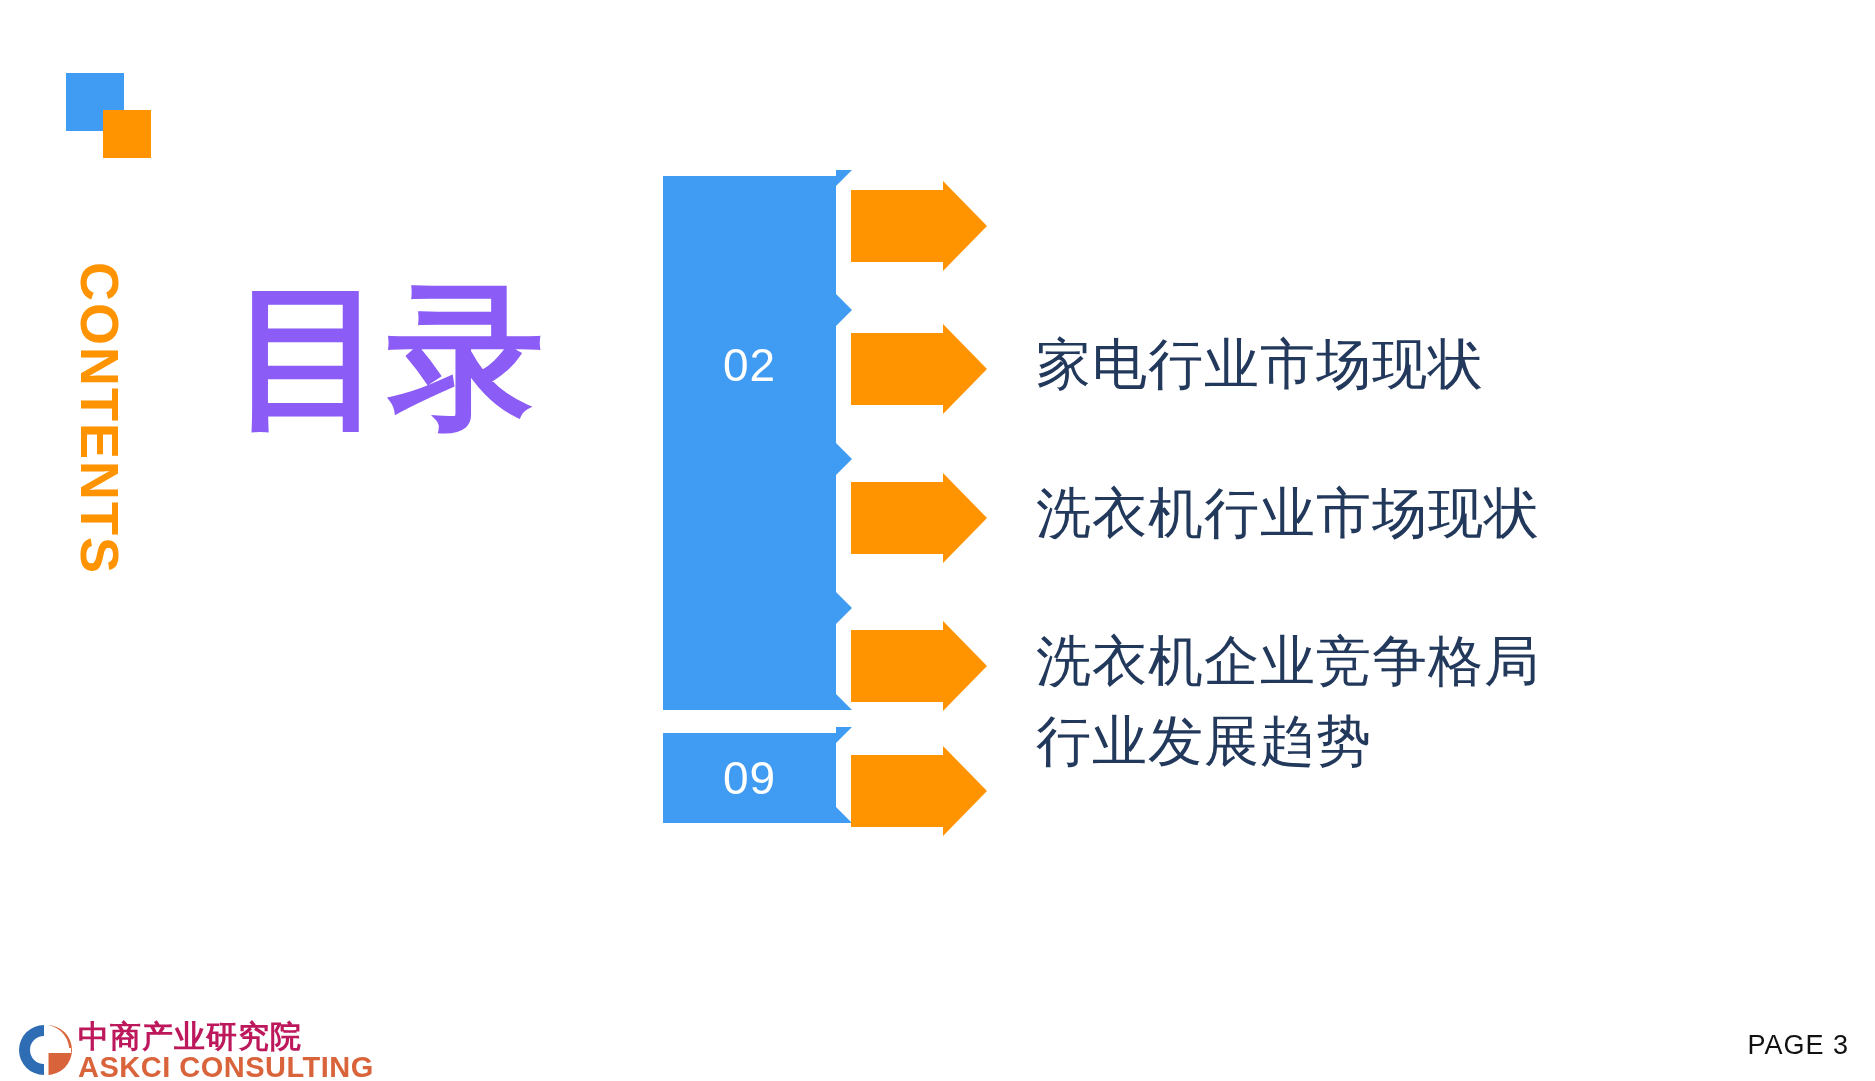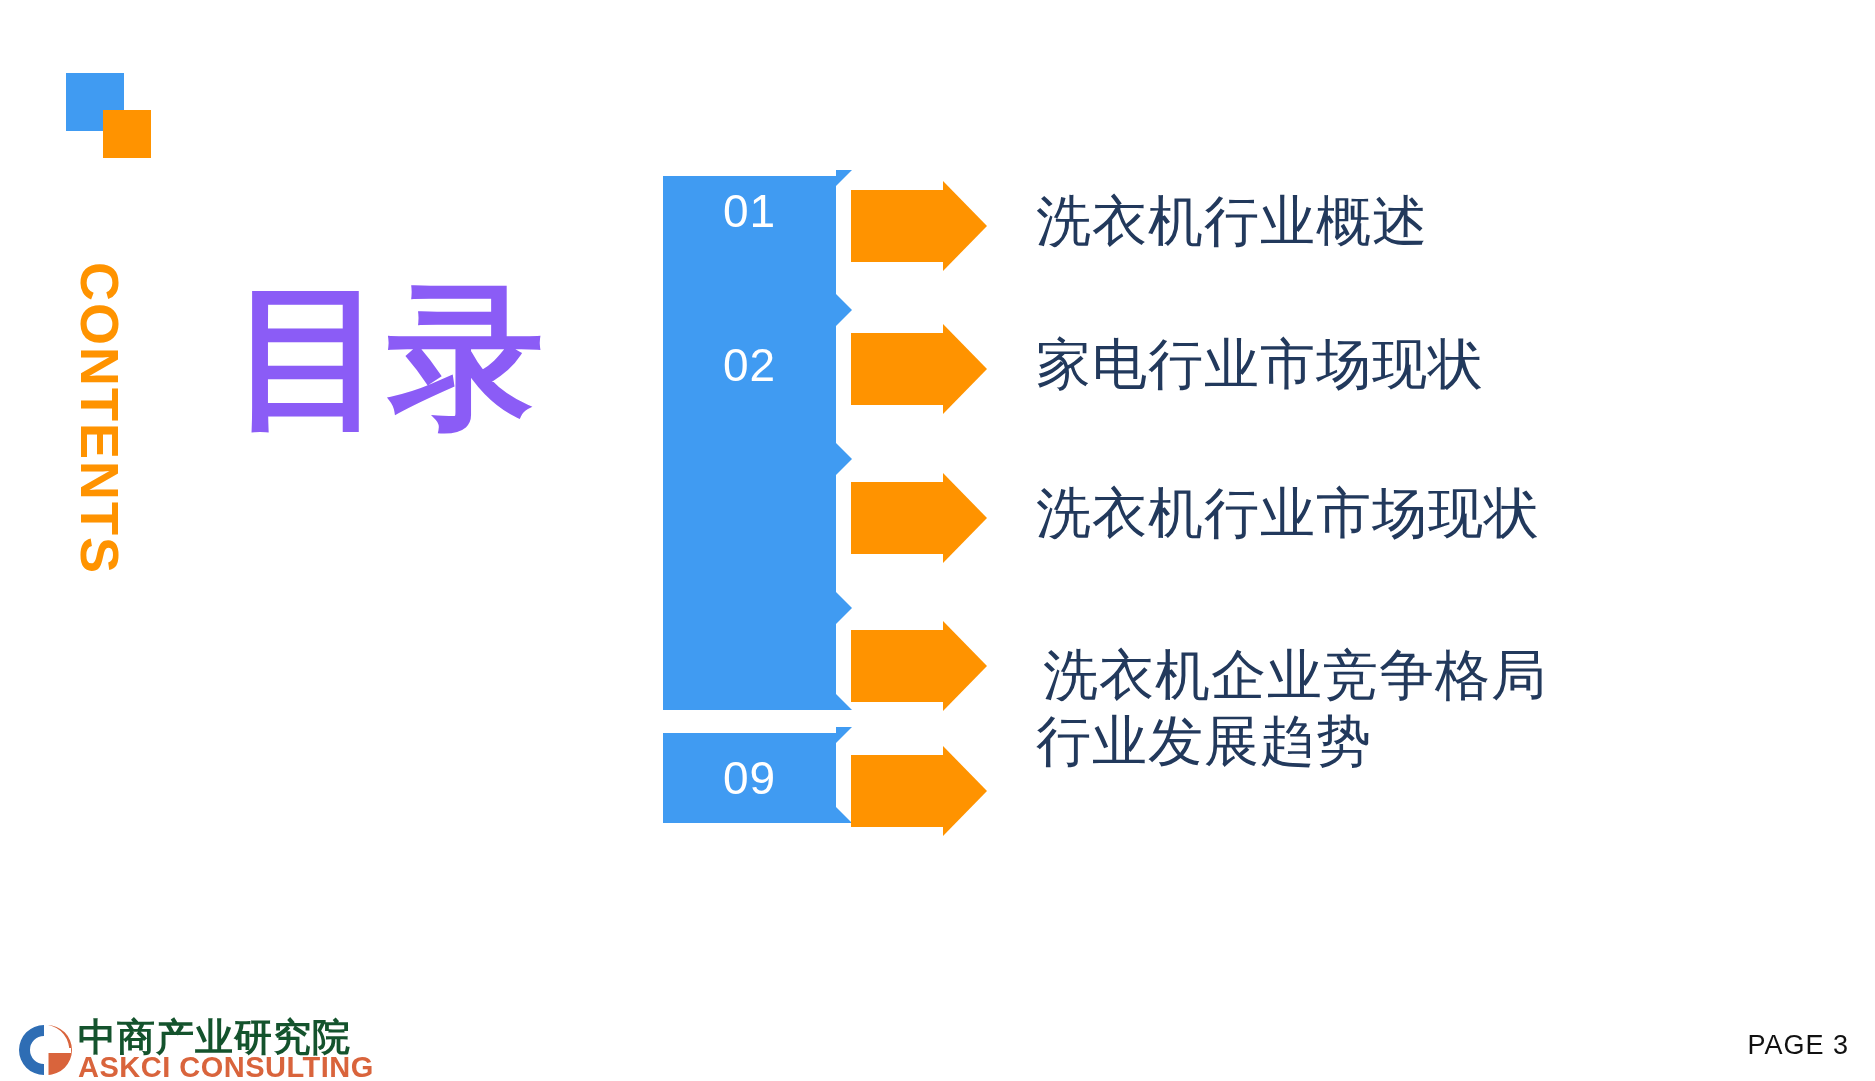--- a/index.html
+++ b/index.html
@@ -168,22 +168,22 @@
     width: 56px;
     height: 56px;
   }
   .logo-text {
     position: absolute;
     left: 62px;
     top: 0;
     width: 240px;
   }
   .logo-cn {
-    color: #14532d;
-    font-size: 38px;
+    color: #be185d;
+    font-size: 31px;
     font-weight: bold;
     line-height: 34px;
     letter-spacing: 1px;
     white-space: nowrap;
   }
   .logo-en {
     color: #D9643C;
     font-size: 29px;
     font-weight: bold;
     line-height: 26px;
@@ -222,21 +222,20 @@
   <div class="tab-bottom" style="left:836px; top:294px;"></div>
   <div class="tab-top" style="left:836px; top:310px;"></div>
   <div class="tab-bottom" style="left:836px; top:443px;"></div>
   <div class="tab-top" style="left:836px; top:459px;"></div>
   <div class="tab-bottom" style="left:836px; top:592px;"></div>
   <div class="tab-top" style="left:836px; top:608px;"></div>
   <div class="tab-bottom" style="left:836px; top:694px;"></div>
   <div class="tab-top" style="left:836px; top:727px;"></div>
   <div class="tab-bottom" style="left:836px; top:807px;"></div>
 
-  <div class="ribbon-number" style="top:185px;">01</div>
   <div class="ribbon-number" style="top:339px;">02</div>
   <div class="ribbon-number" style="top:752px;">09</div>
 
   <div class="arrow" style="left:851px; top:190px;">
     <div class="shaft"></div>
     <div class="head"></div>
   </div>
   <div class="arrow" style="left:851px; top:333px;">
     <div class="shaft"></div>
     <div class="head"></div>
@@ -247,24 +246,23 @@
   </div>
   <div class="arrow" style="left:851px; top:630px;">
     <div class="shaft"></div>
     <div class="head"></div>
   </div>
   <div class="arrow" style="left:851px; top:755px;">
     <div class="shaft"></div>
     <div class="head"></div>
   </div>
 
-  <div class="item-label" style="top:190px;">洗衣机行业概述</div>
   <div class="item-label" style="top:333px;">家电行业市场现状</div>
   <div class="item-label" style="top:482px;">洗衣机行业市场现状</div>
-  <div class="item-label" style="top:644px;margin-left:7px;">洗衣机企业竞争格局</div>
+  <div class="item-label" style="top:630px;">洗衣机企业竞争格局</div>
   <div class="item-label" style="top:710px;">行业发展趋势</div>
 
   <div id="footer-logo">
     <svg class="logo-mark" viewBox="0 0 56 56">
       <path d="M28 3 A25 25 0 0 0 28 53 L28 42 A14 14 0 0 1 28 14 Z" fill="#2E6DB4"></path>
       <path d="M31 3 A25 25 0 0 1 31 53 L31 31 L53 31 A25 25 0 0 0 31 3 Z" fill="#D9643C"></path>
       <path d="M31 34 L31 53 A25 25 0 0 0 53 34 Z" fill="#D9643C"></path>
       <rect x="29.5" y="3" width="3" height="50" fill="#ffffff"></rect>
       <rect x="31" y="26" width="24" height="5" fill="#ffffff"></rect>
     </svg>

